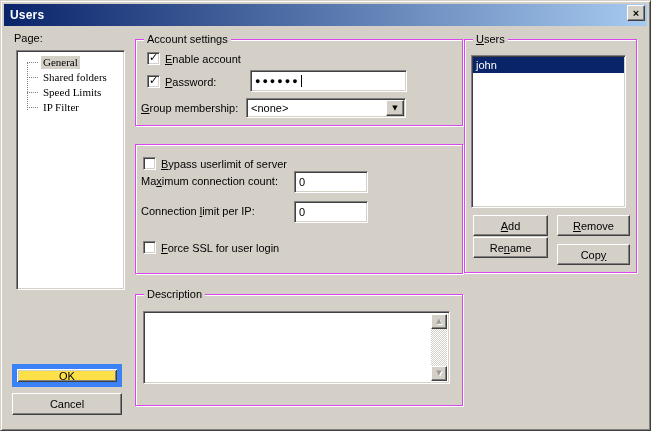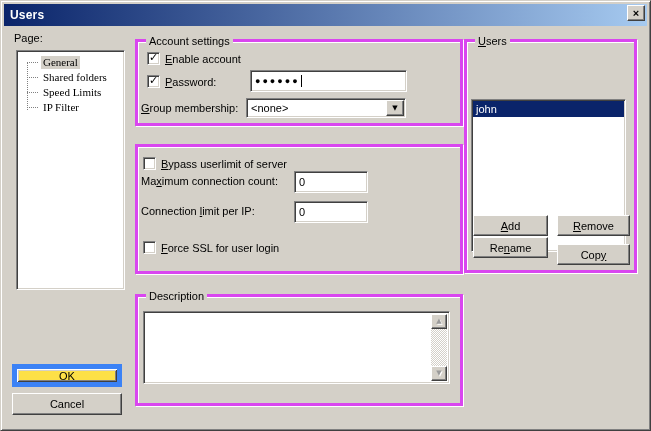--- a/index.html
+++ b/index.html
@@ -39,21 +39,21 @@
     border:5px solid #3b82f6;
     box-shadow:inset 1px 1px 0 #fff, inset -1px -1px 0 #404040, inset 2px 2px 0 #d4d0c8, inset -2px -2px 0 #808080;
     background:#fde047;
   }
   .sunken{
     background:#fff;border:1px solid;border-color:#808080 #ffffff #ffffff #808080;
     box-shadow:inset 1px 1px 0 #404040, inset -1px -1px 0 #d4d0c8;
     box-sizing:border-box;
   }
   .groupbox{
-    position:absolute;border:3px solid #d946ef;
+    position:absolute;border:1px solid #d946ef;
     box-shadow:1px 1px 0 #ffffff, inset 1px 1px 0 #ffffff;
     box-sizing:border-box;
   }
   .legend{
     position:absolute;top:-8px;left:8px;background:#d4d0c8;padding:0 3px;line-height:14px;
   }
   .label{position:absolute;white-space:nowrap;}
   u{text-decoration:underline;}
   
   .cb-row{position:absolute;display:flex;align-items:center;cursor:default;}
@@ -204,21 +204,21 @@
       <div class="scroll-track"></div>
       <div class="scroll-btn down raised">
         <span class="glyph">▼</span>
       </div>
     </div>
   </div>
 
   <div class="groupbox" style="left:463px;top:38px;width:173px;height:234px;">
     <span class="legend"><u>U</u>sers</span>
   </div>
-  <div class="listbox sunken" style="left:470px;top:54px;width:155px;height:153px;margin-top:44px;">
+  <div class="listbox sunken" style="left:470px;top:54px;width:155px;height:153px;">
     <div class="list-item selected">john</div>
   </div>
   <div class="btn raised" style="left:472px;top:214px;width:75px;height:21px;"><u>A</u>dd</div>
   <div class="btn raised" style="left:556px;top:214px;width:73px;height:21px;"><u>R</u>emove</div>
   <div class="btn raised" style="left:472px;top:236px;width:75px;height:21px;">Re<u>n</u>ame</div>
   <div class="btn raised" style="left:556px;top:243px;width:73px;height:21px;align-items:center;">Cop<u>y</u></div>
 
 </div>
 
 </body></html>

